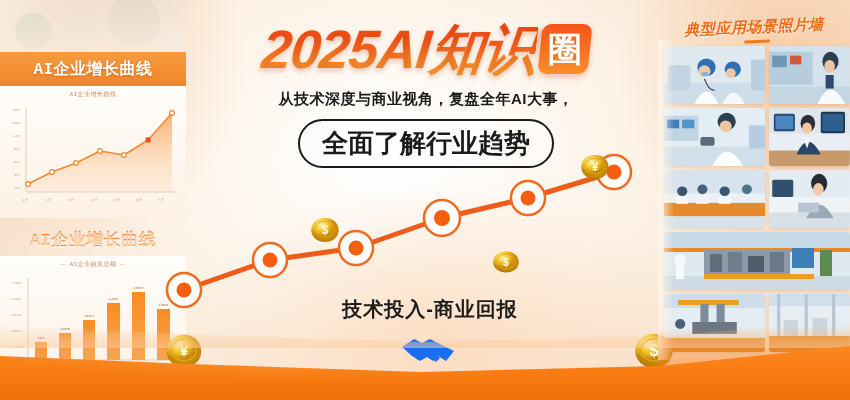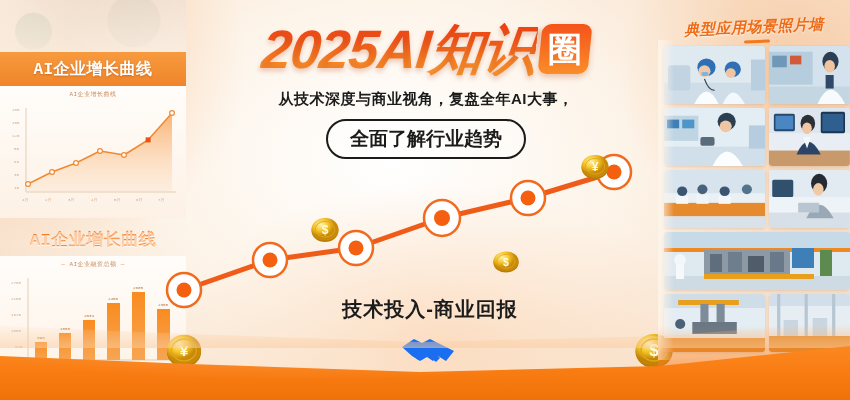--- a/index.html
+++ b/index.html
@@ -120,21 +120,21 @@
     transform:skewX(6deg);
   }
 
   .subtitle {
     margin-top:14px; font-size:15px; font-weight:bold; color:#1b1b1b;
     letter-spacing:.5px;
   }
   .pill {
     margin:10px auto 0; display:inline-flex; align-items:center; justify-content:center;
     padding:5px 22px; border:2px solid #1b1b1b; border-radius:999px;
-    font-size:19px; font-weight:bold; color:#1b1b1b;
+    font-size:26px; font-weight:bold; color:#1b1b1b;
     background:rgba(255,255,255,.35);
   }
 
   
   .main-line { position:absolute; left:160px; top:150px; width:540px; height:160px; }
   .main-line svg { display:block; width:540px; height:160px; overflow:visible; }
 
   
   .caption {
     position:absolute; left:250px; top:296px; width:360px; text-align:center;

